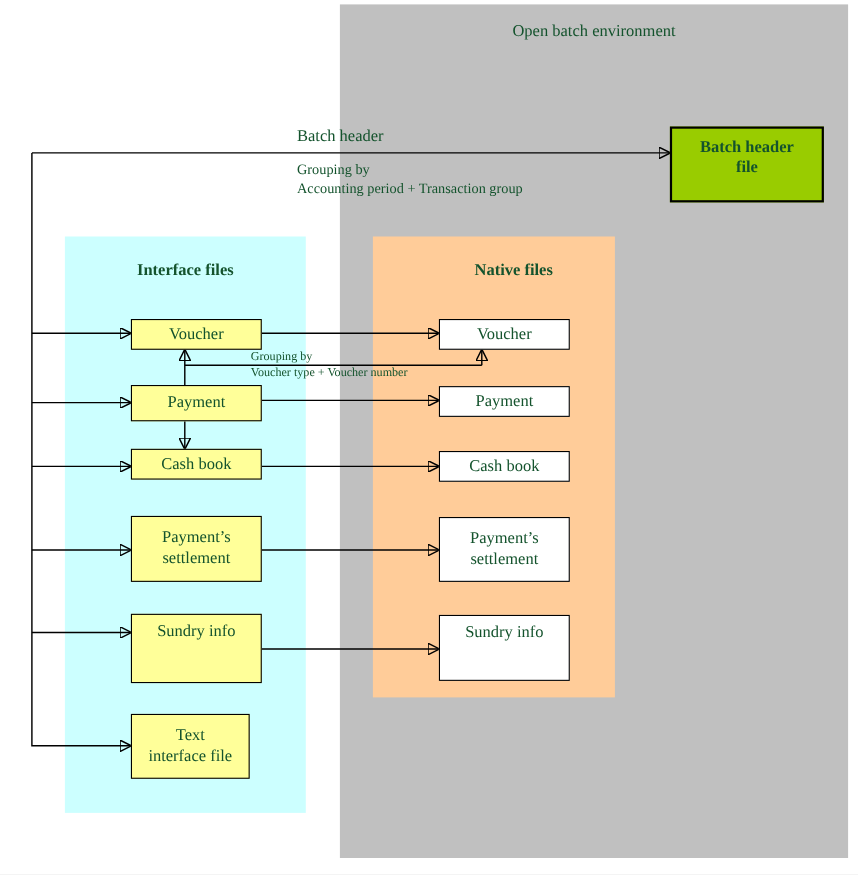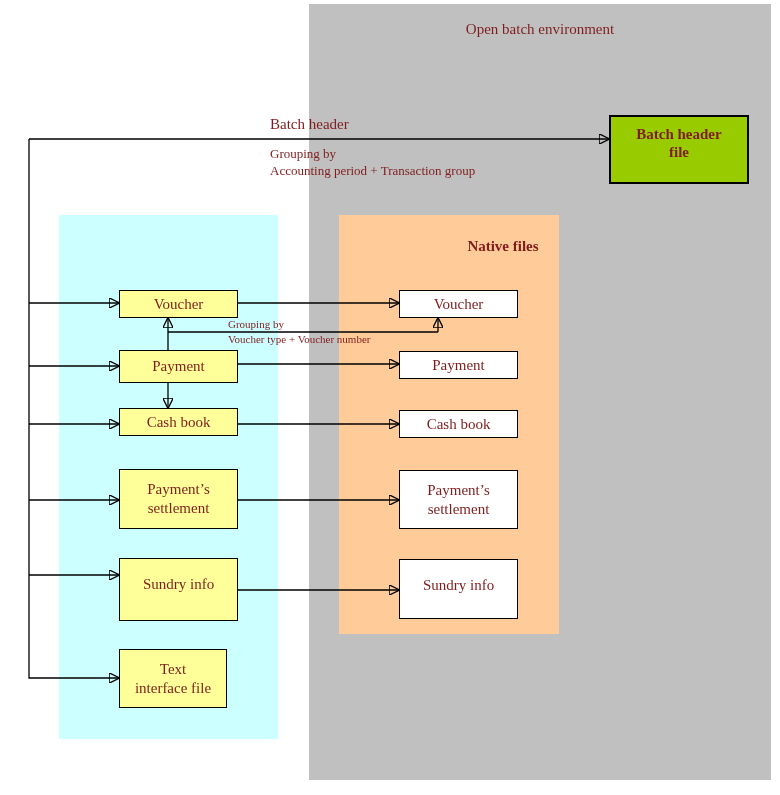--- a/index.html
+++ b/index.html
@@ -6,21 +6,21 @@
     margin: 0;
     padding: 0;
     background: #ffffff;
   }
   #canvas {
     position: relative;
     width: 780px;
     height: 795px;
     background: #ffffff;
     font-family: "Liberation Serif", "DejaVu Serif", serif;
-    color: #7f1d1d;
+    color: #14532d;
     overflow: hidden;
   }
   .region {
     position: absolute;
     z-index: 1;
   }
   .region-gray   { background: var(--region-gray,   #c0c0c0); }
   .region-cyan   { background: var(--region-cyan,   #ccffff); }
   .region-orange { background: var(--region-orange, #ffcc99); }
 
@@ -54,21 +54,21 @@
   .box-green  {
     background: var(--box-green, #99cc00);
     border-width: 2px;
     font-weight: bold;
     align-items: flex-start;
     padding-top: 8px;
     line-height: 18px;
   }
   .top-align {
     align-items: flex-start;
-    padding-top: 16px;
+    padding-top: 6px;
   }
 
   .label {
     position: absolute;
     z-index: 4;
     white-space: pre-line;
   }
   .section-title {
     font-weight: bold;
     font-size: 15px;
@@ -132,22 +132,23 @@
   <div class="label env-title" style="left:309px; top:21px; width:462px;">Open batch environment</div>
 
   <div class="label flow-label" style="left:270px; top:116px;">Batch header</div>
 
   <div class="label note" style="left:270px; top:145px;">Grouping by
 Accounting period + Transaction group</div>
 
   <div class="label note-small" style="left:228px; top:317px;">Grouping by
 Voucher type + Voucher number</div>
 
+  <div class="label section-title" style="left:59px; top:238px; width:219px;">Interface files</div>
 
-  <div class="label section-title" style="left:339px; top:238px; width:256px;padding-left:36px;">Native files</div>
+  <div class="label section-title" style="left:339px; top:238px; width:256px;">Native files</div>
 
   <div class="box box-green" style="left:609px; top:115px; width:140px; height:69px;">Batch header
 file</div>
 
   <div class="box box-yellow" style="left:119px; top:290px; width:119px; height:28px;">Voucher</div>
   <div class="box box-yellow" style="left:119px; top:350px; width:119px; height:33px;">Payment</div>
   <div class="box box-yellow" style="left:119px; top:408px; width:119px; height:28px;">Cash book</div>
   <div class="box box-yellow" style="left:119px; top:469px; width:119px; height:60px;">Payment’s
 settlement</div>
   <div class="box box-yellow top-align" style="left:119px; top:558px; width:119px; height:63px;">Sundry info</div>

